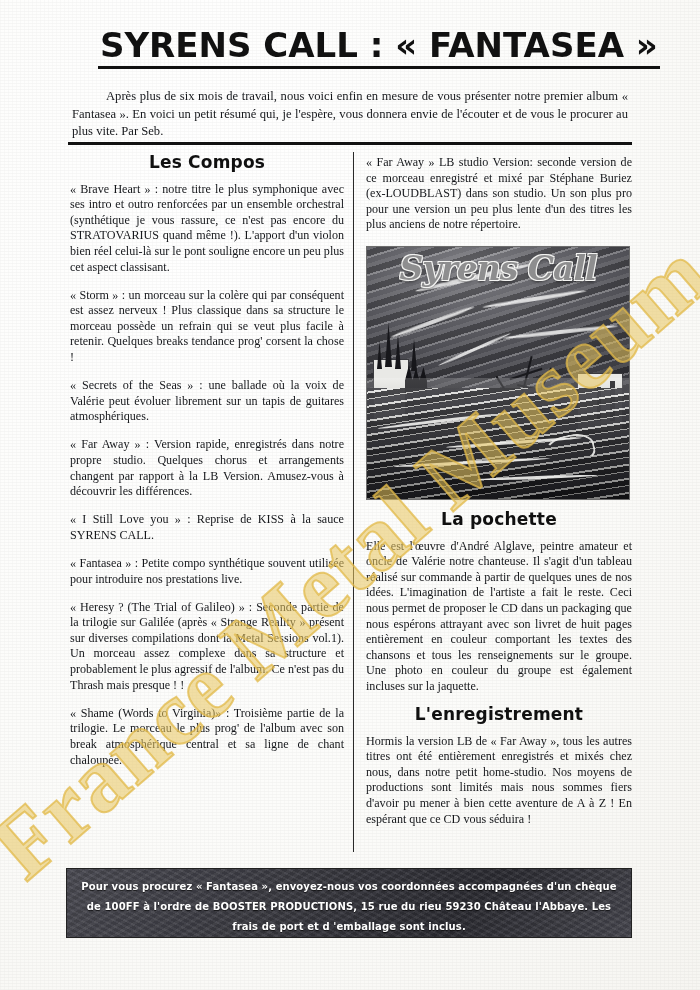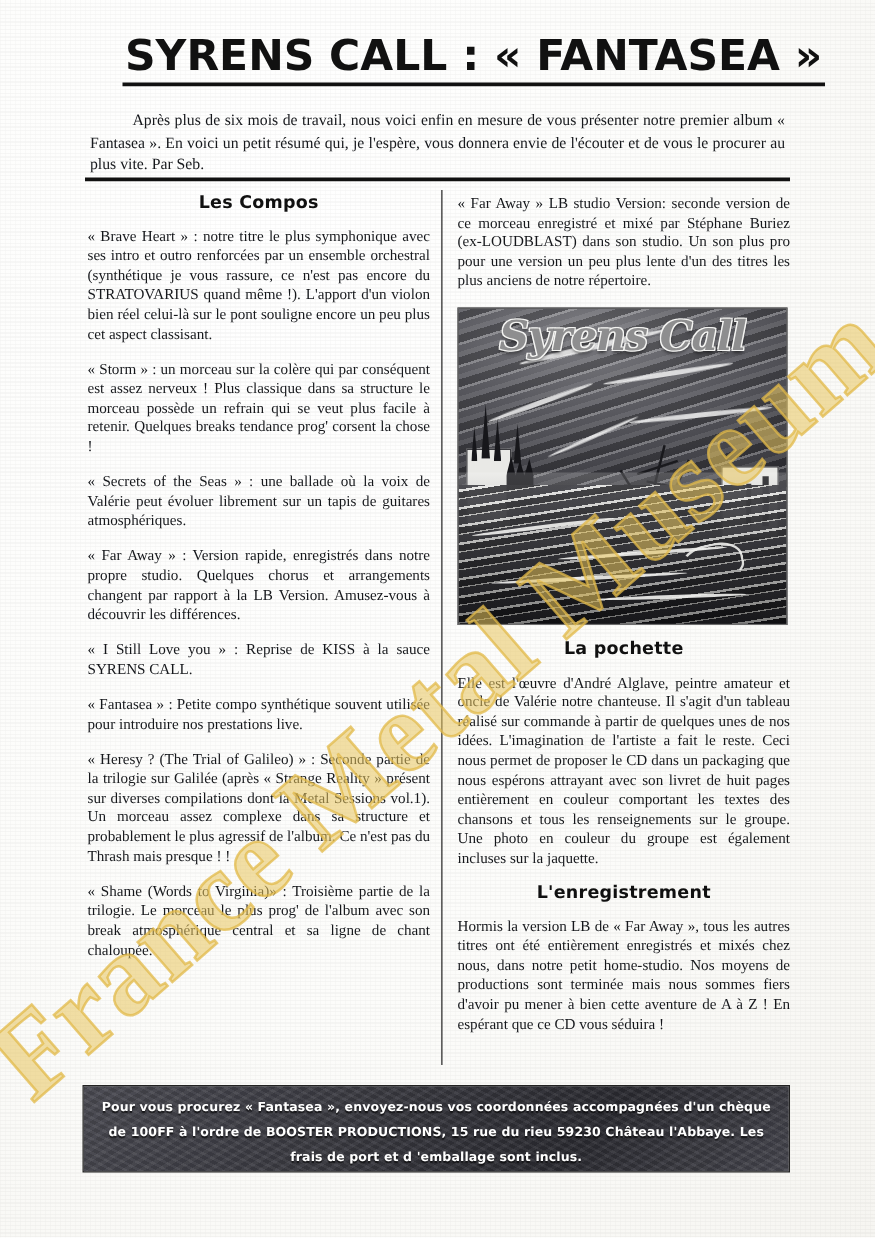--- a/index.html
+++ b/index.html
@@ -122,21 +122,21 @@
     left: 353px;
     top: 152px;
     width: 1px;
     height: 700px;
     background: #2a2a2a;
   }
 
   .sechead {
     font-family: "DejaVu Sans", sans-serif;
     font-weight: bold;
-    font-size: 14px;
+    font-size: 17px;
     text-align: center;
     color: #101010;
     margin: 0 0 11px 0;
     letter-spacing: .2px;
   }
   .sechead.spaced { margin-top: 6px; }
   .para { margin: 0 0 12.5px 0; }
   .para:last-child { margin-bottom: 0; }
 
   
@@ -360,21 +360,21 @@
 
       <div class="mermaid"></div>
 
       <div class="logo">Syrens Call</div>
     </div>
 
     <div class="sechead">La pochette</div>
     <p class="para">Elle est l'œuvre d'André Alglave, peintre amateur et oncle de Valérie notre chanteuse. Il s'agit d'un tableau réalisé sur commande à partir de quelques unes de nos idées. L'imagination de l'artiste a fait le reste. Ceci nous permet de proposer le CD dans un packaging que nous espérons attrayant avec son livret de huit pages entièrement en couleur comportant les textes des chansons et tous les renseignements sur le groupe. Une photo en couleur du groupe est également incluses sur la jaquette.</p>
 
     <div class="sechead spaced">L'enregistrement</div>
-    <p class="para">Hormis la version LB de « Far Away », tous les autres titres ont été entièrement enregistrés et mixés chez nous, dans notre petit home-studio. Nos moyens de productions sont terminée mais nous sommes fiers d'avoir pu mener à bien cette aventure de A à Z ! En espérant que ce CD vous séduira !</p>
+    <p class="para">Hormis la version LB de « Far Away », tous les autres titres ont été entièrement enregistrés et mixés chez nous, dans notre petit home-studio. Nos moyens de productions sont limités mais nous sommes fiers d'avoir pu mener à bien cette aventure de A à Z ! En espérant que ce CD vous séduira !</p>
   </div>
 
   <div id="banner">Pour vous procurez « Fantasea », envoyez-nous vos coordonnées accompagnées d'un chèque de 100FF à l'ordre de BOOSTER PRODUCTIONS, 15 rue du rieu 59230 Château l'Abbaye. Les frais de port et d 'emballage sont inclus.</div>
 
 
 </div>
 
 <div id="watermark">France Metal Museum</div>
 <div id="grain"></div>
 

